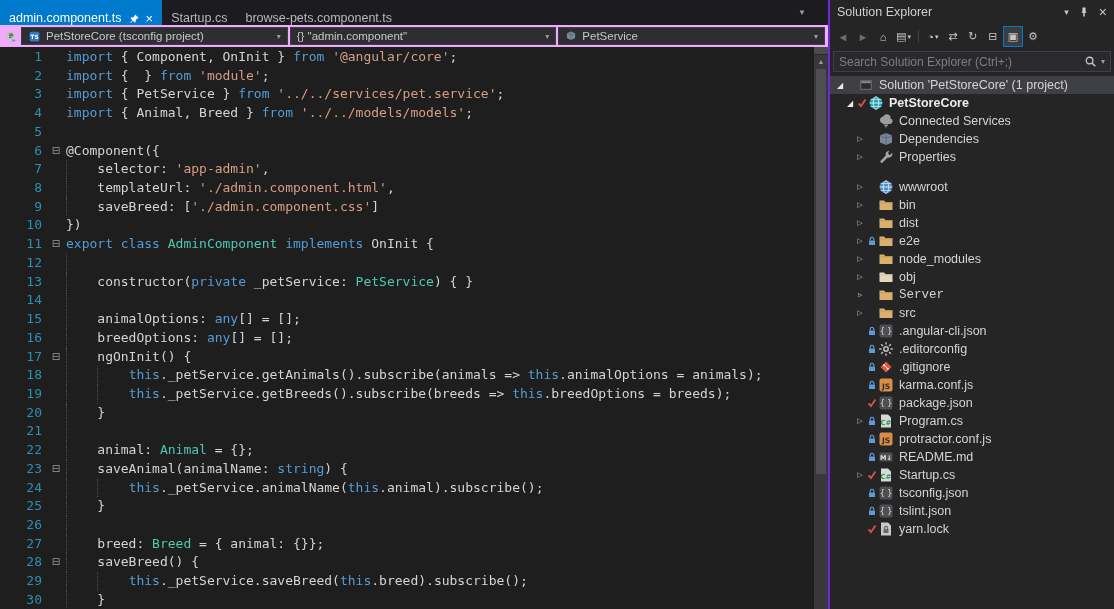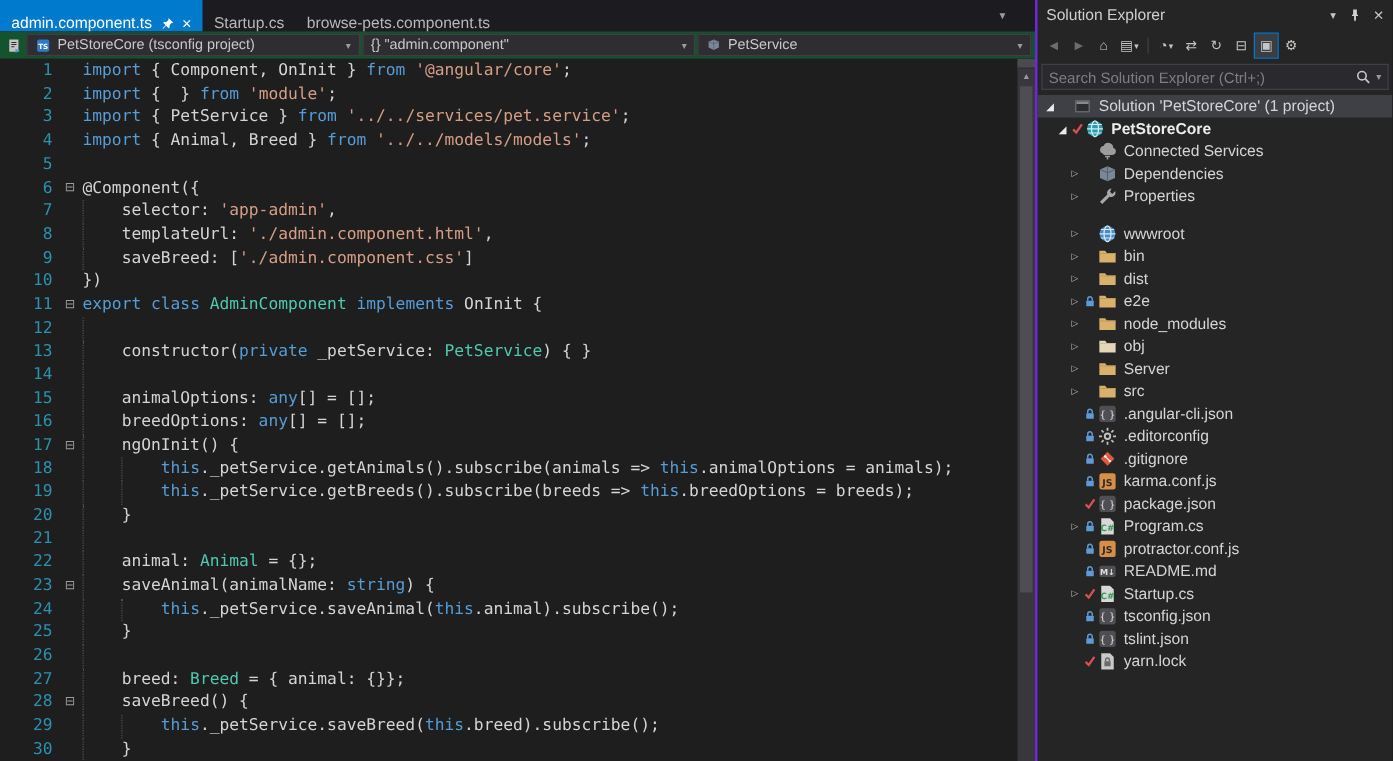--- a/index.html
+++ b/index.html
@@ -10,21 +10,21 @@
   
   .editor-group{width:828px;min-width:828px;display:flex;flex-direction:column;background:var(--editor-bg,#1E1E1E)}
   .tab-bar{height:25px;background:var(--tabwell-bg,#1B1B20);display:flex;align-items:stretch;position:relative}
   .tab{display:flex;align-items:flex-end;gap:6px;padding:0 9px;font-size:12.5px;color:#B8B8B8;cursor:default;white-space:nowrap}
   .tab.active{background:var(--accent,#007ACC);color:#FFFFFF}
   .tab-ic{display:flex;align-items:center;line-height:1}
   .tab-x{font-size:13px;color:#FFFFFF}
   .tab-spacer{flex:1}
   .tab-list-chevron{align-self:center;margin-right:22px;font-size:8px;color:#9B9B9B}
 
-  .nav-bar{height:22px;background:#14532d;display:flex;align-items:center;padding:0 2px}
+  .nav-bar{height:22px;background:#f0abfc;display:flex;align-items:center;padding:0 2px}
   .nav-lead-icon{width:18px;display:flex;justify-content:center;align-items:center}
   .nav-dd{flex:1;height:18px;margin:0 1px;background:#2D2D32;border:1px solid #3E3E45;display:flex;align-items:center;gap:5px;padding:0 6px;font-size:11.5px;color:#C8C8C8;white-space:nowrap;overflow:hidden}
   .nav-dd .chev{margin-left:auto;font-size:8px;color:#9B9B9B}
   .dd-icon{display:flex;align-items:center}
 
   .editor{flex:1;display:flex;overflow:hidden;background:var(--editor-bg,#1E1E1E)}
   .code-lines{flex:1;padding-top:1px;overflow:hidden}
   .code-line{display:flex;height:18.73px;line-height:18.73px;font-family:"DejaVu Sans Mono","Liberation Mono",monospace;font-size:13px;white-space:pre}
   .ln{width:46px;flex:none;text-align:right;padding-right:4px;color:var(--line-number,#2B91AF)}
   .fold{width:20px;flex:none;text-align:center;font-family:"DejaVu Sans",sans-serif;font-size:10px;color:#9B9B9B}
@@ -151,21 +151,21 @@
           <div class="code-line"><span class="ln">14</span><span class="fold"></span><span class="codetxt"><i class="guide" style="left: 0ch;"></i></span></div>
           <div class="code-line"><span class="ln">15</span><span class="fold"></span><span class="codetxt"><i class="guide" style="left: 0ch;"></i><span class="tok-d">    animalOptions: </span><span class="tok-k">any</span><span class="tok-d">[] = [];</span></span></div>
           <div class="code-line"><span class="ln">16</span><span class="fold"></span><span class="codetxt"><i class="guide" style="left: 0ch;"></i><span class="tok-d">    breedOptions: </span><span class="tok-k">any</span><span class="tok-d">[] = [];</span></span></div>
           <div class="code-line"><span class="ln">17</span><span class="fold">⊟</span><span class="codetxt"><i class="guide" style="left: 0ch;"></i><span class="tok-d">    ngOnInit() {</span></span></div>
           <div class="code-line"><span class="ln">18</span><span class="fold"></span><span class="codetxt"><i class="guide" style="left: 0ch;"></i><i class="guide" style="left: 4ch;"></i><span class="tok-d">        </span><span class="tok-k">this</span><span class="tok-d">._petService.getAnimals().subscribe(animals =&gt; </span><span class="tok-k">this</span><span class="tok-d">.animalOptions = animals);</span></span></div>
           <div class="code-line"><span class="ln">19</span><span class="fold"></span><span class="codetxt"><i class="guide" style="left: 0ch;"></i><i class="guide" style="left: 4ch;"></i><span class="tok-d">        </span><span class="tok-k">this</span><span class="tok-d">._petService.getBreeds().subscribe(breeds =&gt; </span><span class="tok-k">this</span><span class="tok-d">.breedOptions = breeds);</span></span></div>
           <div class="code-line"><span class="ln">20</span><span class="fold"></span><span class="codetxt"><i class="guide" style="left: 0ch;"></i><span class="tok-d">    }</span></span></div>
           <div class="code-line"><span class="ln">21</span><span class="fold"></span><span class="codetxt"><i class="guide" style="left: 0ch;"></i></span></div>
           <div class="code-line"><span class="ln">22</span><span class="fold"></span><span class="codetxt"><i class="guide" style="left: 0ch;"></i><span class="tok-d">    animal: </span><span class="tok-y">Animal</span><span class="tok-d"> = {};</span></span></div>
           <div class="code-line"><span class="ln">23</span><span class="fold">⊟</span><span class="codetxt"><i class="guide" style="left: 0ch;"></i><span class="tok-d">    saveAnimal(animalName: </span><span class="tok-k">string</span><span class="tok-d">) {</span></span></div>
-          <div class="code-line"><span class="ln">24</span><span class="fold"></span><span class="codetxt"><i class="guide" style="left: 0ch;"></i><i class="guide" style="left: 4ch;"></i><span class="tok-d">        </span><span class="tok-k">this</span><span class="tok-d">._petService.saveAnimal(</span><span class="tok-k">this</span><span class="tok-d">.animal).subscribe();</span></span></div>
+          <div class="code-line"><span class="ln">24</span><span class="fold"></span><span class="codetxt"><i class="guide" style="left: 0ch;"></i><i class="guide" style="left: 4ch;"></i><span class="tok-d">        </span><span class="tok-k">this</span><span class="tok-d">._petService.animalName(</span><span class="tok-k">this</span><span class="tok-d">.animal).subscribe();</span></span></div>
           <div class="code-line"><span class="ln">25</span><span class="fold"></span><span class="codetxt"><i class="guide" style="left: 0ch;"></i><span class="tok-d">    }</span></span></div>
           <div class="code-line"><span class="ln">26</span><span class="fold"></span><span class="codetxt"><i class="guide" style="left: 0ch;"></i></span></div>
           <div class="code-line"><span class="ln">27</span><span class="fold"></span><span class="codetxt"><i class="guide" style="left: 0ch;"></i><span class="tok-d">    breed: </span><span class="tok-y">Breed</span><span class="tok-d"> = { animal: {}};</span></span></div>
           <div class="code-line"><span class="ln">28</span><span class="fold">⊟</span><span class="codetxt"><i class="guide" style="left: 0ch;"></i><span class="tok-d">    saveBreed() {</span></span></div>
           <div class="code-line"><span class="ln">29</span><span class="fold"></span><span class="codetxt"><i class="guide" style="left: 0ch;"></i><i class="guide" style="left: 4ch;"></i><span class="tok-d">        </span><span class="tok-k">this</span><span class="tok-d">._petService.saveBreed(</span><span class="tok-k">this</span><span class="tok-d">.breed).subscribe();</span></span></div>
           <div class="code-line"><span class="ln">30</span><span class="fold"></span><span class="codetxt"><i class="guide" style="left: 0ch;"></i><span class="tok-d">    }</span></span></div>
         </div>
       <div class="v-scrollbar">
         <div class="sb-grip"></div>
         <div class="sb-arrow">▲</div>
@@ -369,21 +369,21 @@
           <span class="arrow">▷</span>
           <span class="badge"></span>
           <span class="ticon">
             <svg viewBox="0 0 16 16" width="16" height="16">
               <path d="M1.5 3.5h4.6l1.4 1.8h7V13h-13z" fill="#E4D6BA"></path>
               <path d="M1.5 5.8h13" stroke="#CBBE9F" stroke-width="0.8"></path>
             </svg>
           </span>
           <span class="tlabel">obj</span>
         </div>
-        <div class="tree-row" style="padding-left: 24px;">
+        <div class="tree-row" style="padding-left: 24px; font-family: Liberation Mono, monospace;">
           <span class="arrow">▷</span>
           <span class="badge"></span>
           <span class="ticon">
             <svg viewBox="0 0 16 16" width="16" height="16">
               <path d="M1.5 3.5h4.6l1.4 1.8h7V13h-13z" fill="#D9B06C"></path>
               <path d="M1.5 5.8h13" stroke="#BF9A5B" stroke-width="0.8"></path>
             </svg>
           </span>
           <span class="tlabel">Server</span>
         </div>

